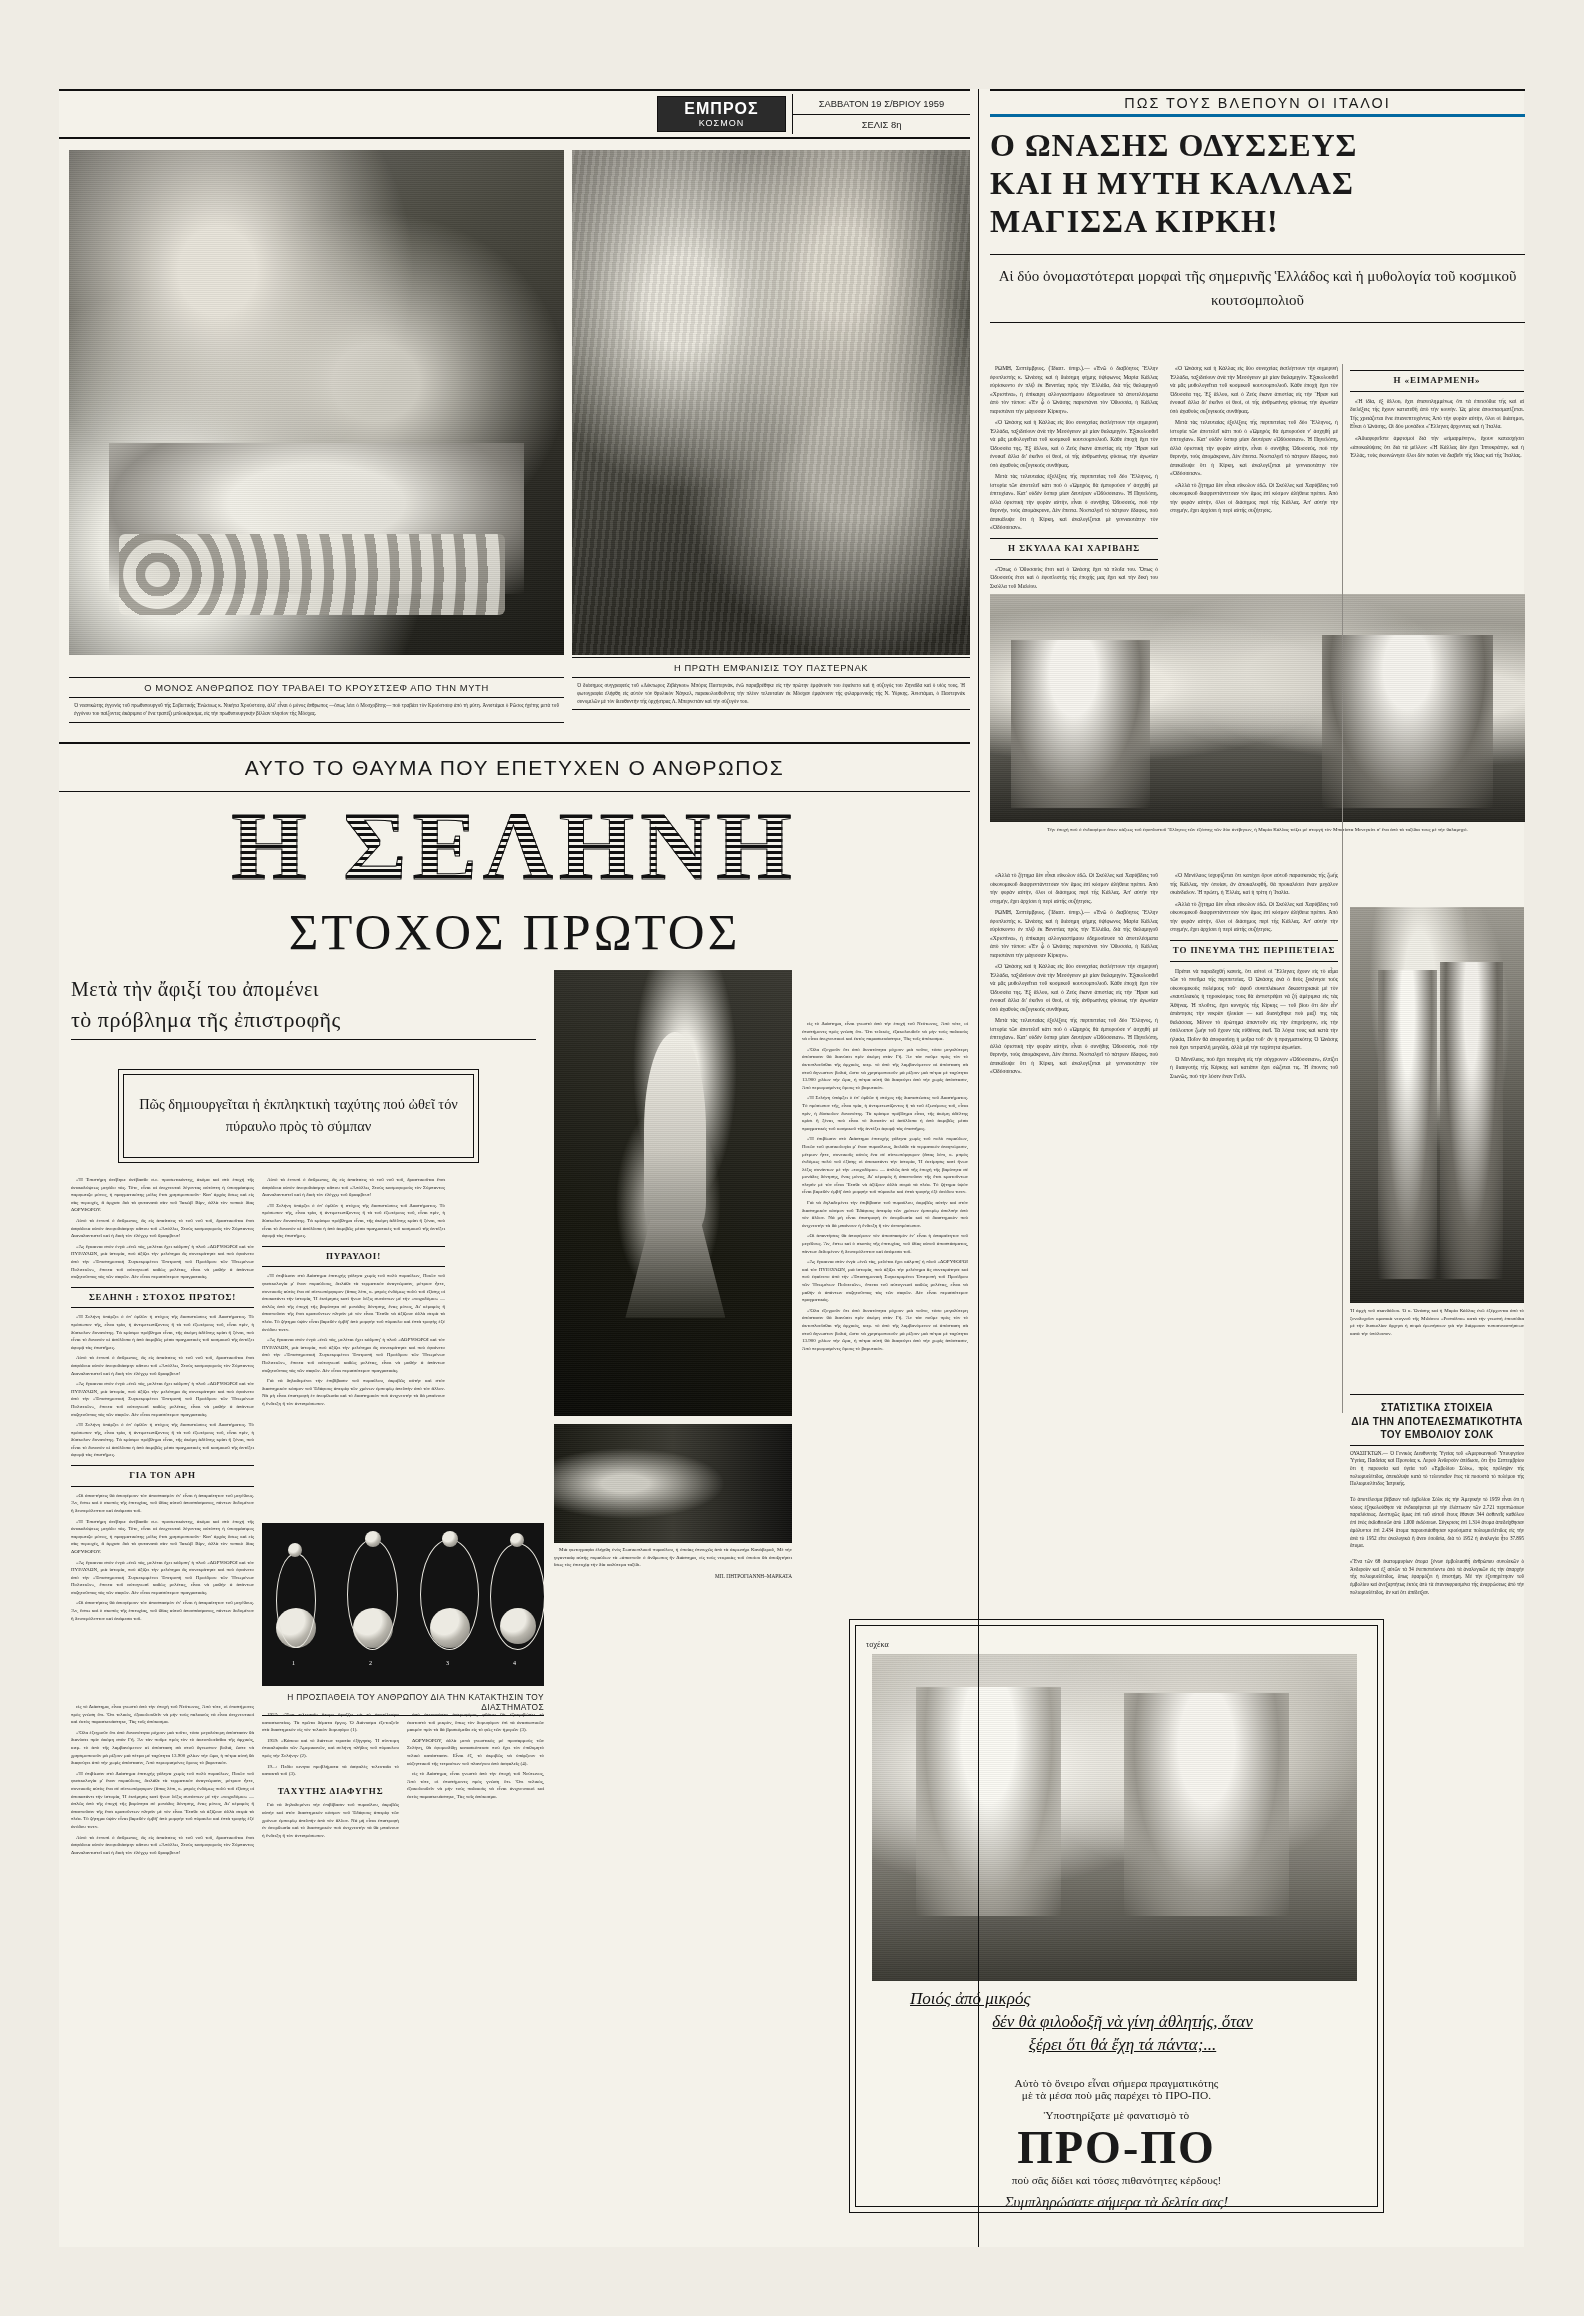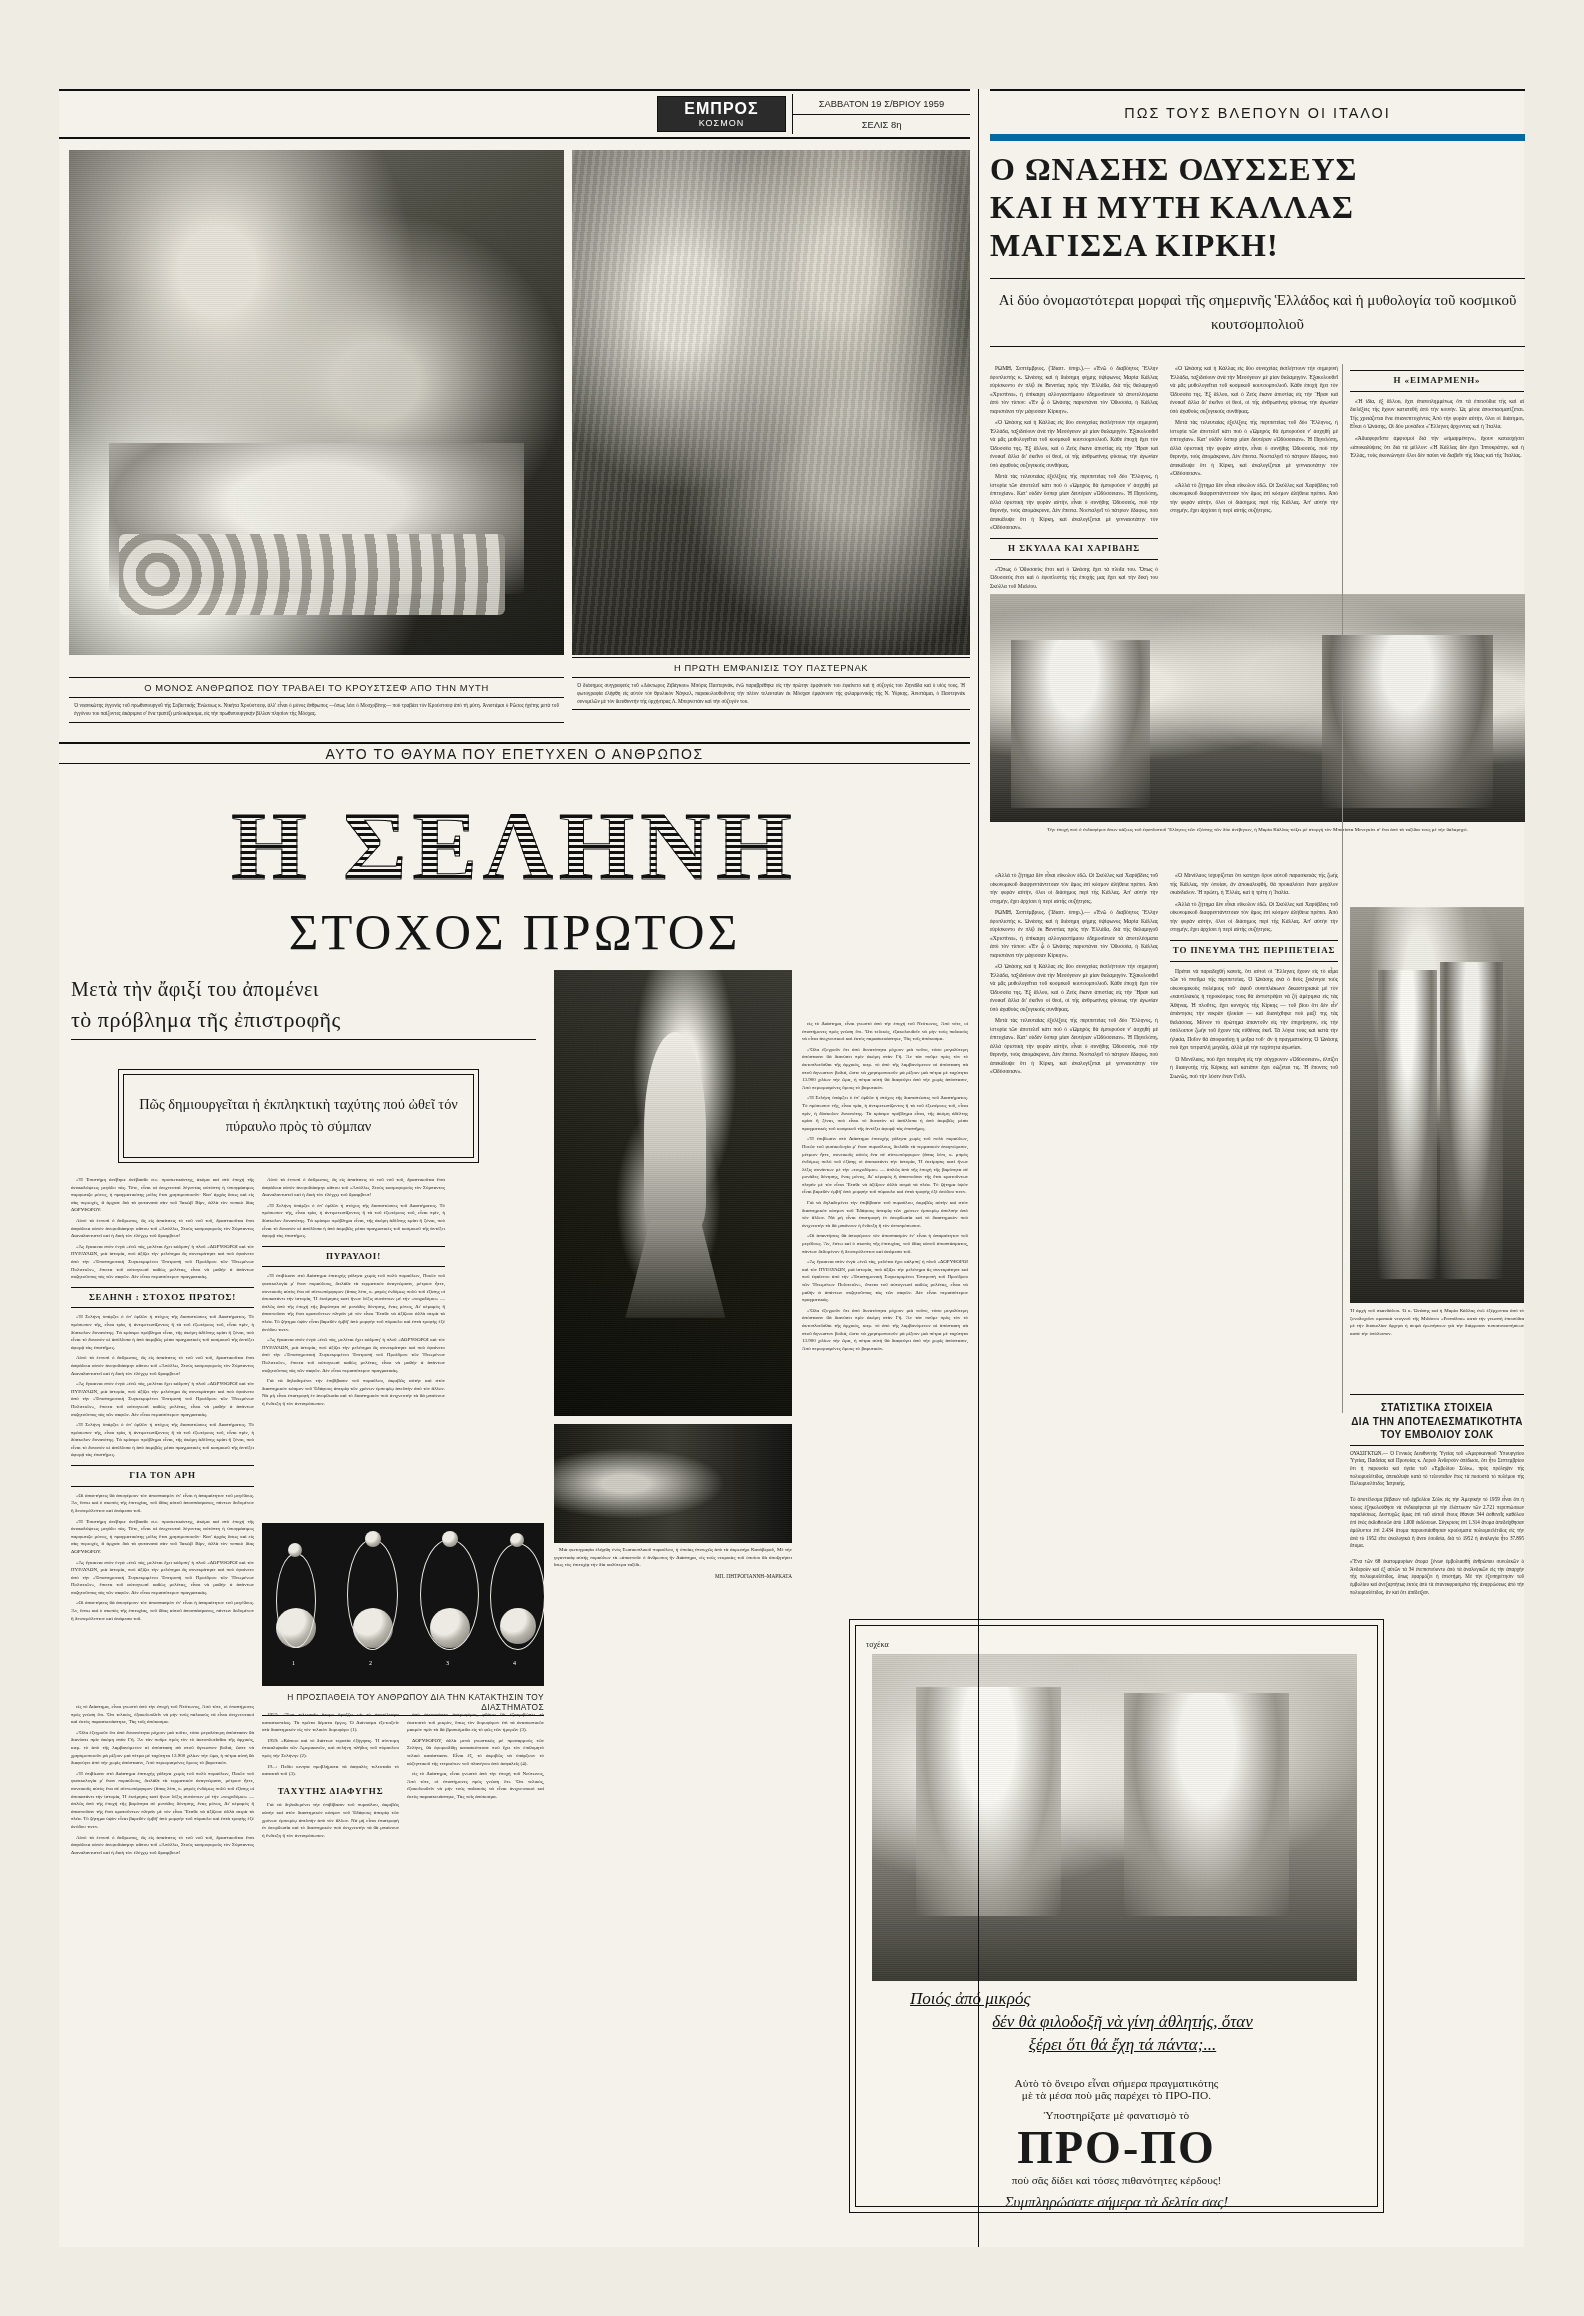--- a/index.html
+++ b/index.html
@@ -47,22 +47,22 @@
   .masthead-date {
     width: 178px; font-size: 9.4px; text-align: center; line-height: 1.6;
     border-left: 1px solid #111; padding: 2px 0;
   }
 
   
   .rh {
     position: absolute; left: 931px; top: 0; width: 535px;
   }
   .rh-kicker {
-    border-top: 2px solid #111; border-bottom: 7px solid #0369a1;
-    height: 52px; display: flex; align-items: center; justify-content: center;
+    border-top: 2px solid #111; border-bottom: 3px solid #0369a1;
+    height: 28px; display: flex; align-items: center; justify-content: center;
     font-size: 14.4px; letter-spacing: 2px;
   }
   .rh-h1 {
     margin-top: 10px; font-family: "Liberation Serif", serif;
     font-size: 32px; font-weight: bold; line-height: 1.18; letter-spacing: 1px;
   }
   .rh-sub {
     margin-top: 14px; border-top: 1px solid #111; border-bottom: 1px solid #111;
     padding: 10px 6px; font-size: 15px; line-height: 1.55; text-align: center;
     font-family: "Liberation Serif", serif;
@@ -89,24 +89,24 @@
   .cap-box { border-top: 1px solid #111; border-bottom: 1px solid #111; }
   .cap-title {
     font-size: 9.4px; text-align: center; letter-spacing: 0.6px; padding: 4px 2px;
     border-bottom: 1px solid #111;
   }
   .cap-body { font-size: 5.2px; line-height: 1.5; text-align: justify; padding: 4px 5px;
     font-family: "Liberation Serif", serif; }
 
   
   .banner {
-    position: absolute; left: 0; top: 554px; width: 911px; height: 22px;
+    position: absolute; left: 0; top: 554px; width: 911px; height: 50px;
     border-top: 2px solid #111; border-bottom: 1px solid #111;
     display: flex; align-items: center; justify-content: center;
-    font-size: 14px; letter-spacing: 1.5px;
+    font-size: 21px; letter-spacing: 1.5px;
   }
   .mega {
     position: absolute; left: 0; top: 594px; width: 911px; height: 129px;
     display: flex; align-items: center; justify-content: center;
   }
   .mega-text {
     font-family: "Liberation Serif", serif; font-size: 97px; font-weight: bold;
     letter-spacing: 6px;
     background:
       repeating-linear-gradient(0deg, #111 0 3px, #f4f2ea 3px 6px);

